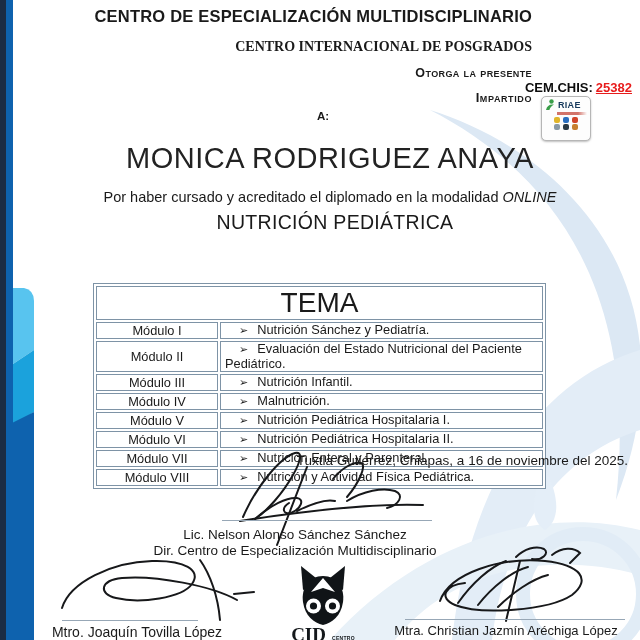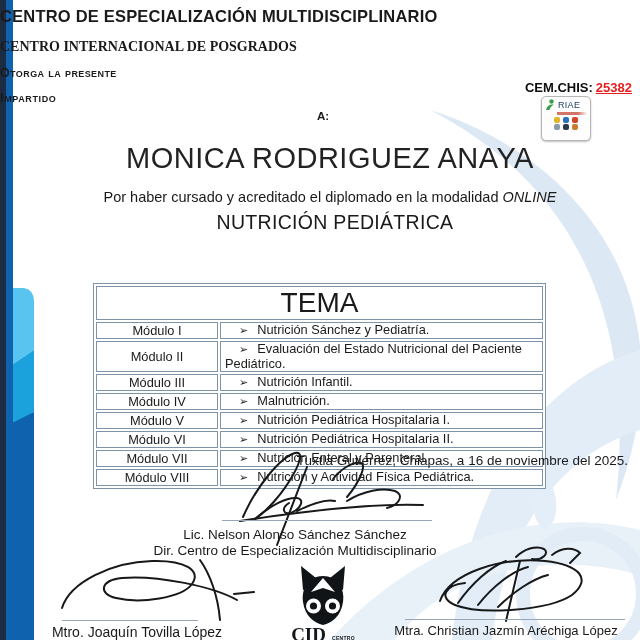--- a/index.html
+++ b/index.html
@@ -4,35 +4,35 @@
 <style>
   html,body{margin:0;padding:0;background:#888;}
   .page{
     position:relative;width:640px;height:640px;background:#ffffff;
     overflow:hidden;font-family:"Liberation Sans","DejaVu Sans",sans-serif;color:#1a1a1a;
   }
   .abs{position:absolute;}
   svg{display:block;}
 
   
-  .header-block{left:0;top:0;width:532px;text-align:left;}
+  .header-block{left:0;top:0;width:532px;text-align:right;}
   .org-title{margin-top:7px;font-size:16.5px;font-weight:bold;letter-spacing:.2px;}
   .org-subtitle{margin-top:13px;font-size:14px;font-weight:bold;font-family:Liberation Serif, serif;}
   .grant-line{margin-top:11px;font-size:12.5px;font-weight:bold;font-variant:small-caps;letter-spacing:.4px;}
   .doc-type{margin-top:10px;font-size:13px;font-weight:bold;font-variant:small-caps;letter-spacing:.6px;}
   .to-label{left:0;top:110px;width:646px;text-align:center;font-size:11.5px;font-weight:bold;}
 
   .folio{top:80px;right:8px;font-size:13px;font-weight:bold;color:#0d0d0d;white-space:nowrap;}
   .folio .num{color:#e81c1c;text-decoration:underline;margin-left:3px;}
 
   
   .riae{left:541px;top:96px;width:50px;height:45px;background:#fdfdfd;border:1px solid #b6b6b6;
         border-radius:5px;box-shadow:0 1px 2px rgba(0,0,0,.25);padding:2px 3px;box-sizing:border-box;}
   .riae .row1{display:flex;align-items:center;gap:2px;}
-  .riae .riae-word{font-size:9px;font-weight:normal;color:#173a5c;letter-spacing:.3px;line-height:9px;}
+  .riae .riae-word{font-size:9px;font-weight:bold;color:#173a5c;letter-spacing:.3px;line-height:9px;}
   .riae .microline{height:3px;margin:1px 0 2px 12px;background:linear-gradient(90deg,#c0392b,#c0392b 70%,transparent);opacity:.7;}
   .riae .logos{display:flex;gap:3px;justify-content:center;margin-top:1px;}
   .riae .dot{width:6px;height:6px;border-radius:2px;display:inline-block;}
 
   
   .recipient{left:25px;top:142px;width:610px;text-align:center;font-size:29px;letter-spacing:.5px;color:#222;}
   .award-line{left:25px;top:189px;width:610px;text-align:center;font-size:14.5px;}
   .award-line em{font-style:italic;}
   .course-title{left:25px;top:211px;width:620px;text-align:center;font-size:19.5px;letter-spacing:.3px;}
   .period{left:85px;top:243px;width:543px;font-size:13.2px;line-height:1.4;text-align:left;}

